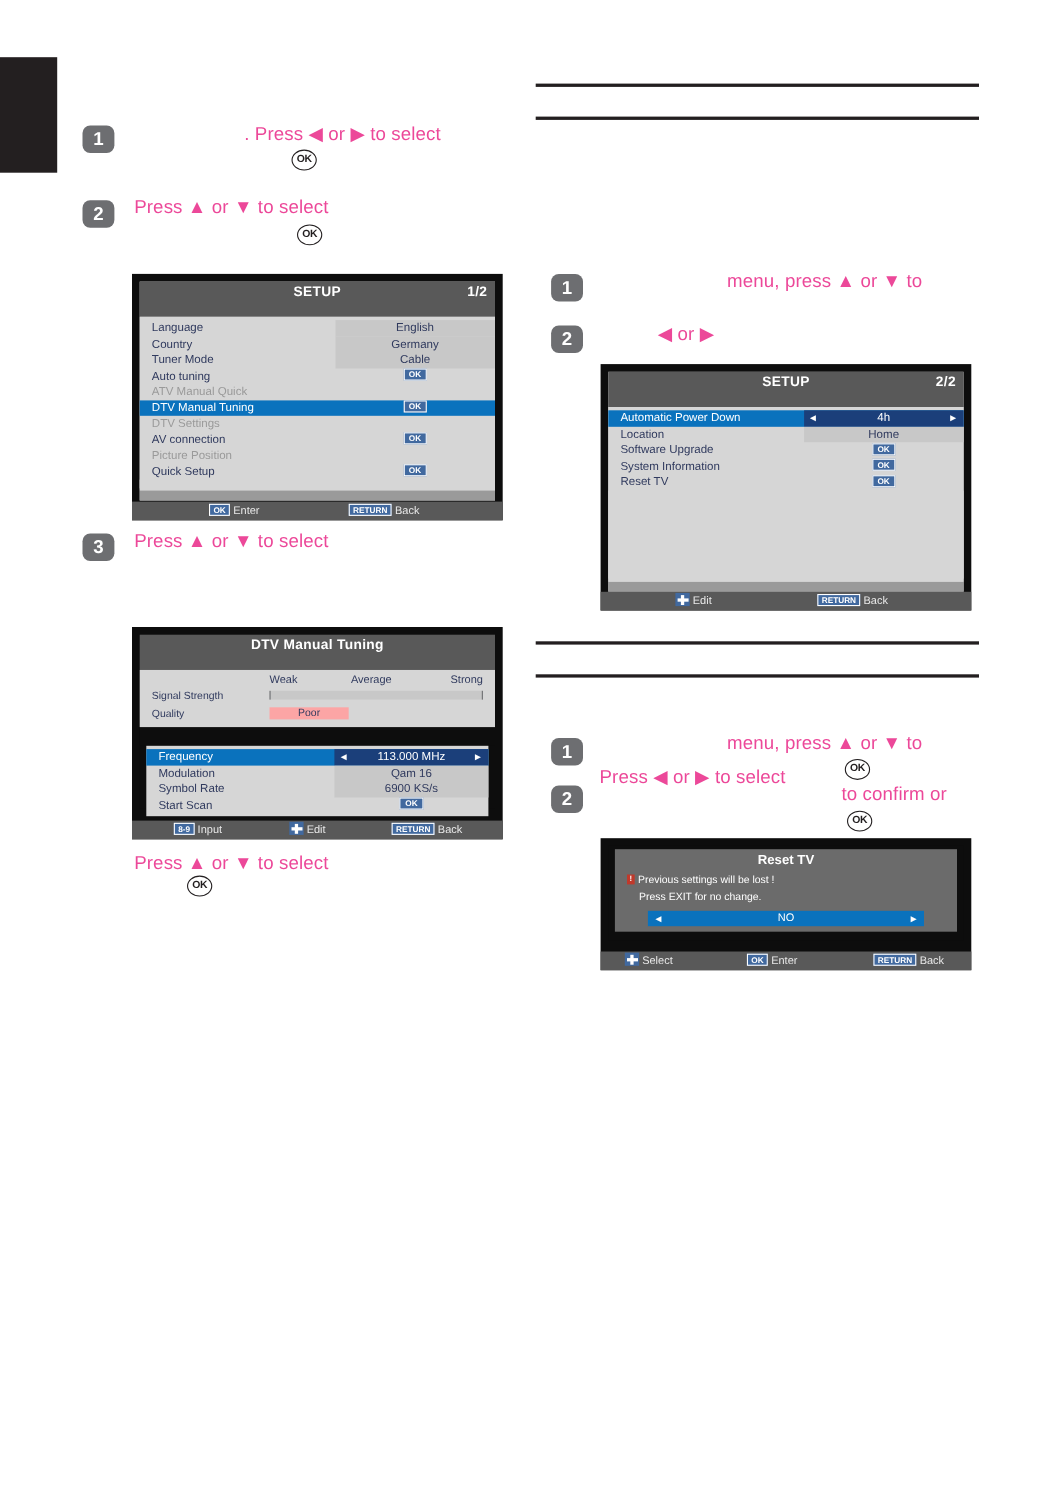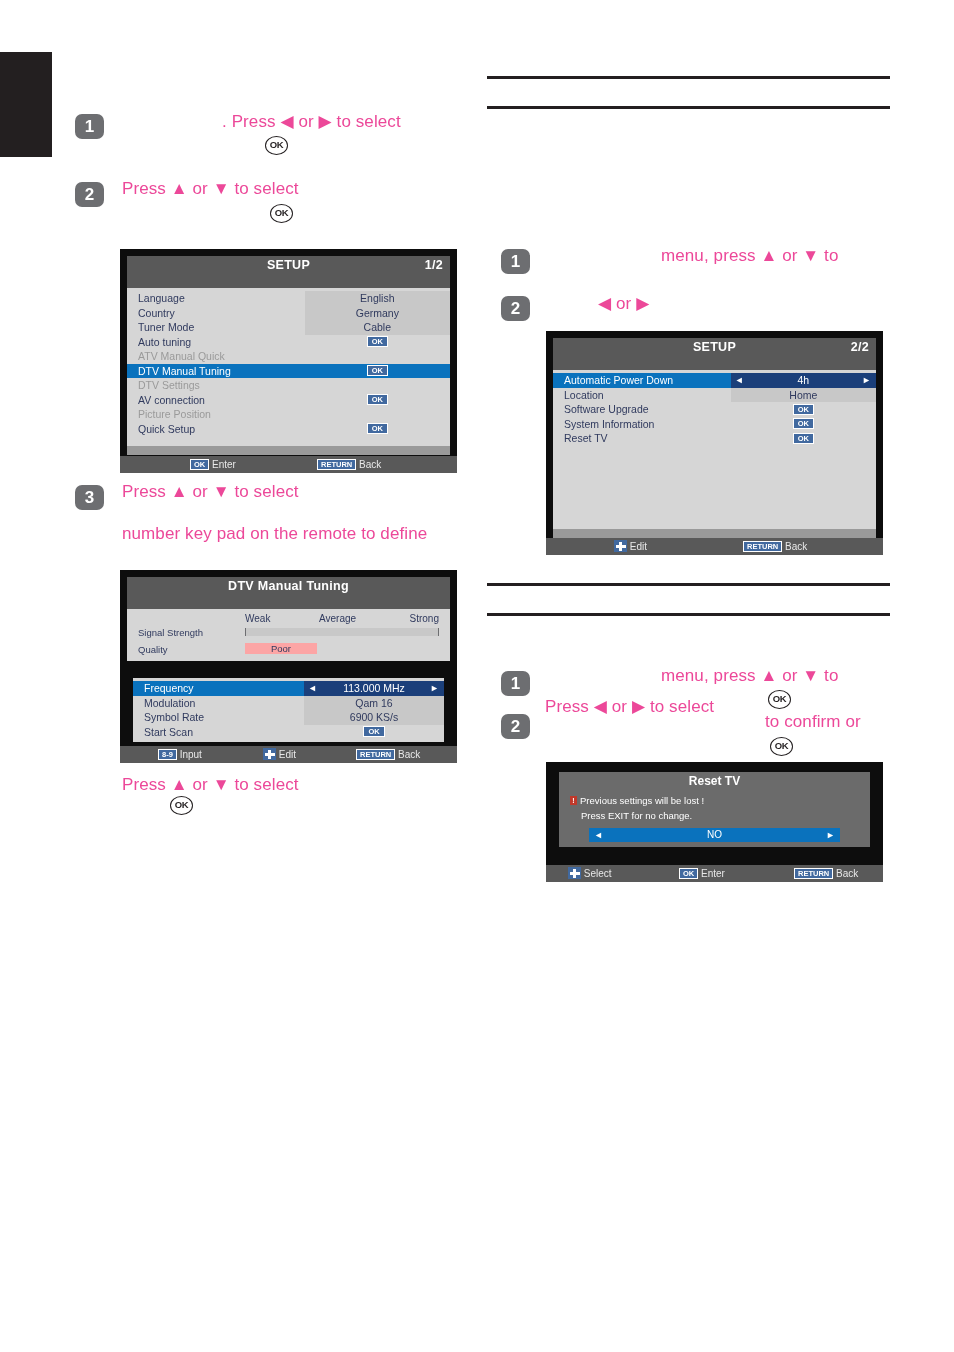--- a/index.html
+++ b/index.html
@@ -381,21 +381,20 @@
       </span>
       <span class="bitem" style="left:197px;">
         <span class="key-tag">RETURN</span>
         <span>Back</span>
       </span>
     </div>
   </div>
 
   <div class="step-badge" style="left:75px; top:485px;">3</div>
   <div class="body-text" style="left:122px; top:482px;">Press ▲ or ▼ to select</div>
-  <div class="body-text" style="left:122px; top:524px;">number key pad on the remote to define</div>
 
   <div class="osd" style="left:120px; top:570px; width:337px; height:193px;">
     <div class="osd-inner" style="height:158px; background:#0d0d0d;">
       <div class="osd-title">DTV Manual Tuning</div>
 
       <div class="sig-box">
         <span class="sig-scale" style="left:118px;">Weak</span>
         <span class="sig-scale" style="left:192px;">Average</span>
         <span class="sig-scale" style="right:11px;">Strong</span>
         <span class="sig-lbl" style="top:18px;">Signal Strength</span>

